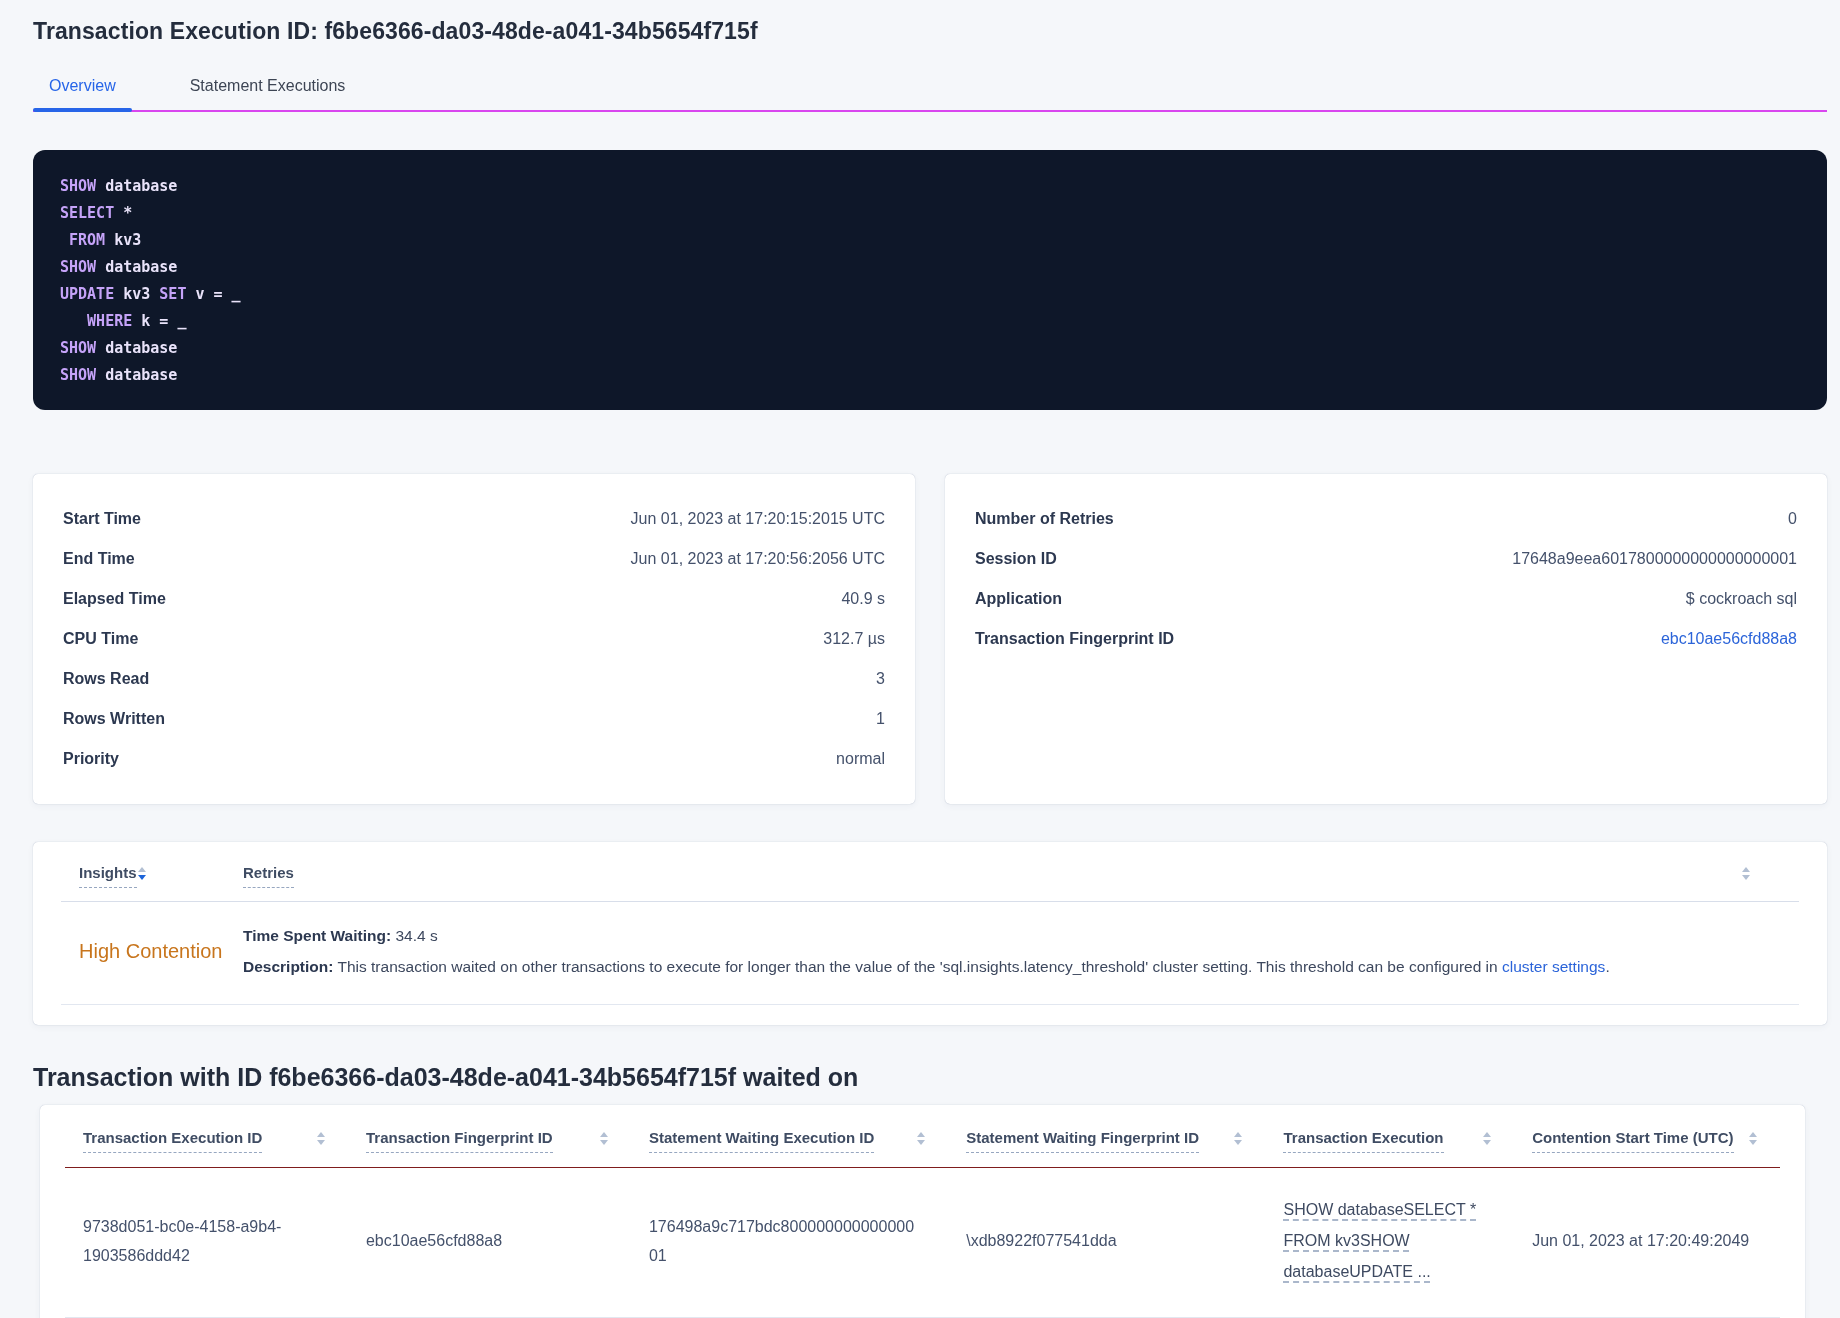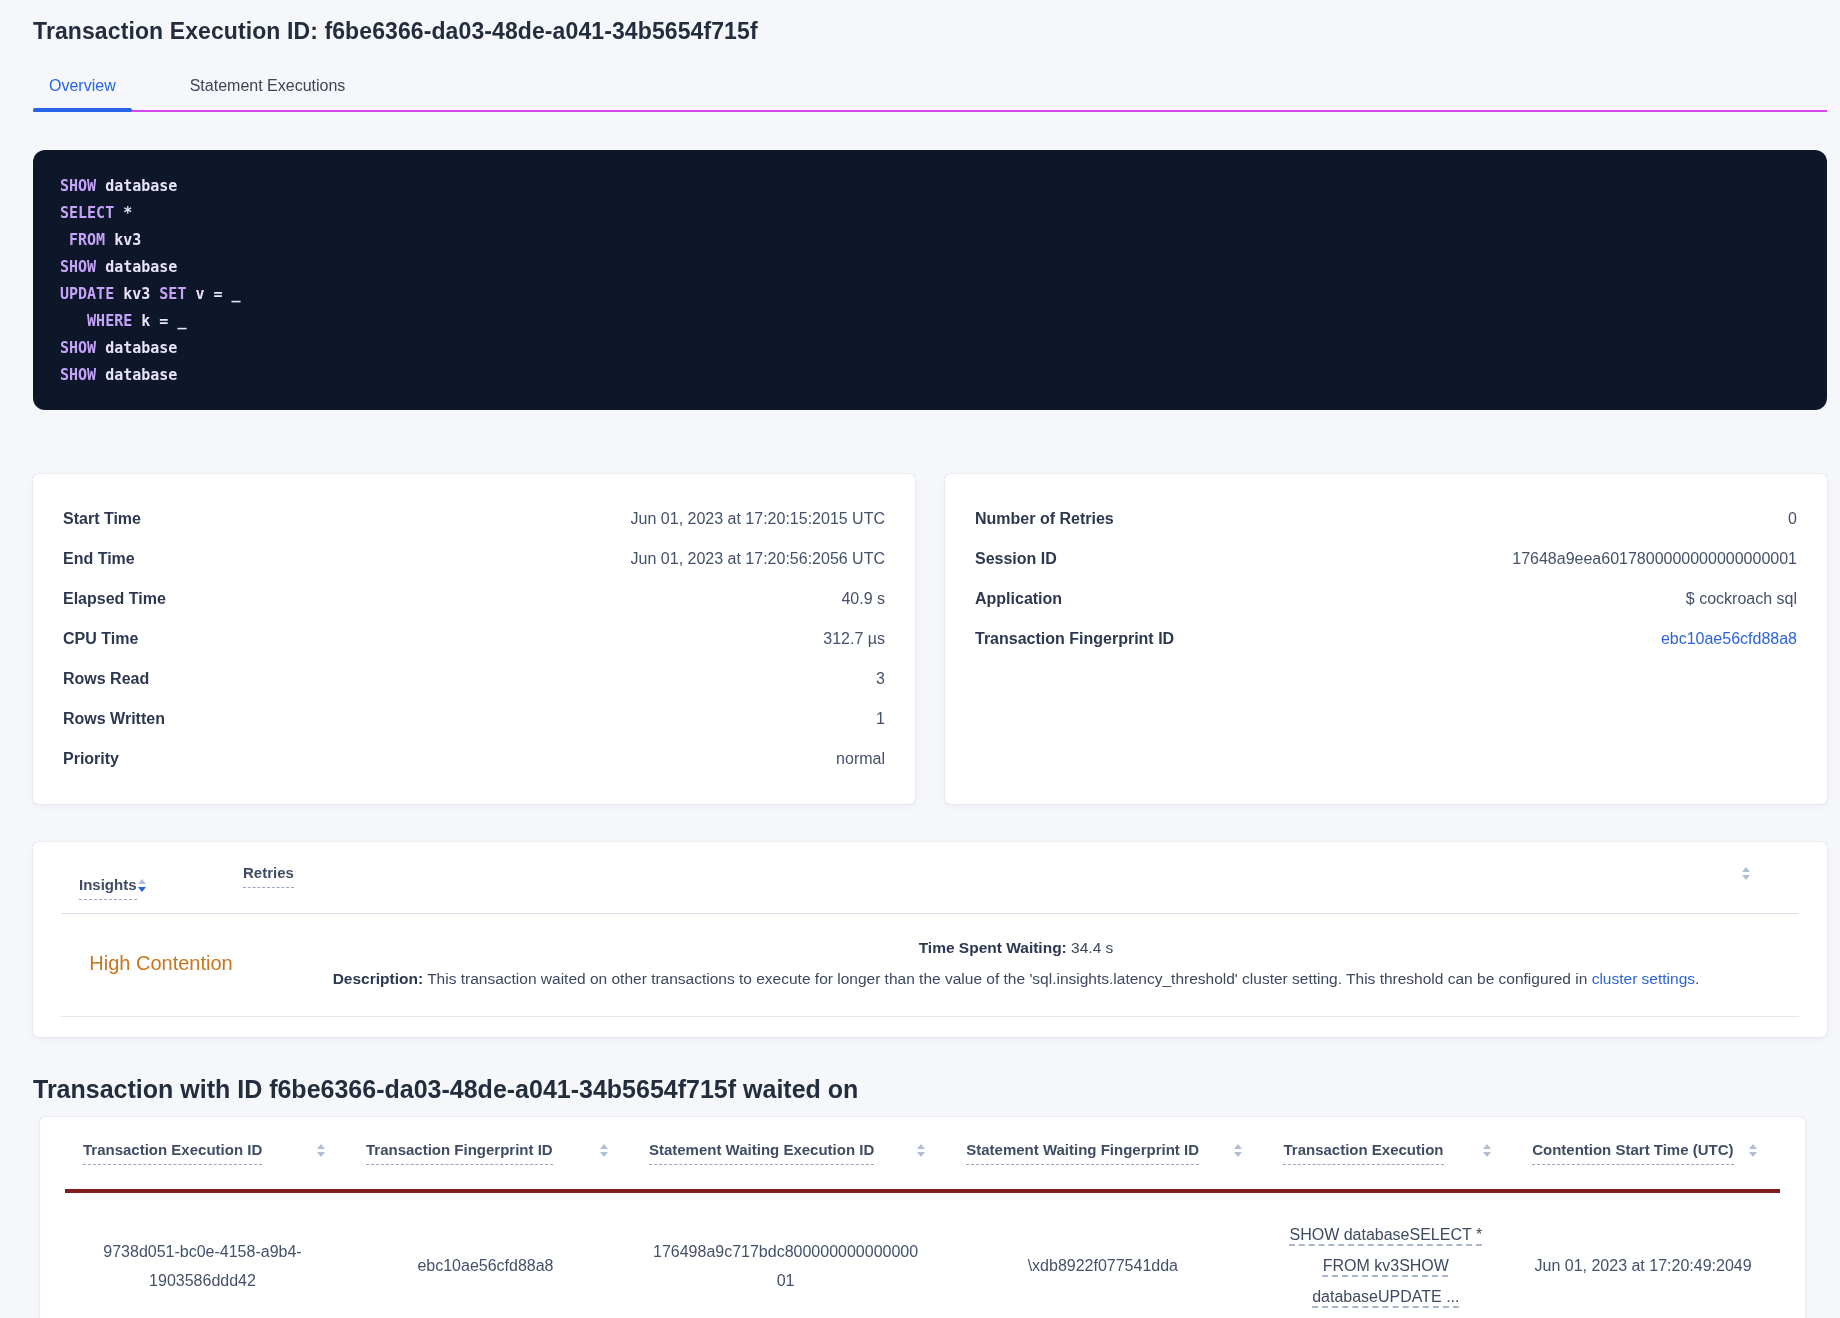--- a/index.html
+++ b/index.html
@@ -35,52 +35,52 @@
   .tab.active{color:var(--accent);}
   .tab.active::after{content:"";position:absolute;left:0;right:0;bottom:-2px;height:4px;border-radius:2px;background:var(--accent);}
 
   
   .sqlbox{margin-top:38px;background:var(--code-bg);border-radius:12px;padding:23px 27px 21px;}
   .code-line{white-space:pre;font-family:"DejaVu Sans Mono","Liberation Mono",monospace;font-size:15px;line-height:27px;font-weight:700;}
   .kw{color:var(--code-kw);}
   .tx{color:var(--code-tx);}
 
   
-  .card{background:#fff;border-radius:5px;box-shadow:0 0 1px rgba(70,90,130,.45),0 2px 6px rgba(60,80,120,.06);text-align:center;}
+  .card{background:#fff;border-radius:5px;box-shadow:0 0 1px rgba(70,90,130,.45),0 2px 6px rgba(60,80,120,.06);}
   .cards{display:flex;gap:30px;margin-top:64px;}
   .cards .card{flex:1;padding:25px 30px;}
   .kv-row{display:flex;justify-content:space-between;align-items:center;height:40px;font-size:16px;}
   .kv-label{font-weight:700;color:var(--label);}
   .kv-value{color:var(--value);}
   .kv-value.link{color:var(--link);cursor:pointer;}
 
   
   .sort{display:inline-flex;flex-direction:column;align-items:center;width:10px;}
   .tri{display:block;width:0;height:0;border-left:4px solid transparent;border-right:4px solid transparent;}
   .tri.up{border-bottom:5px solid var(--tri);margin-bottom:3px;}
   .tri.down{border-top:5px solid var(--tri);}
   .sort.desc .tri.down{border-top-color:#1c64d9;}
 
   .th-label{font-size:15px;font-weight:700;color:var(--head);border-bottom:1px dashed var(--dash);padding-bottom:6px;cursor:pointer;}
 
   
   .insights{margin-top:38px;padding:0 28px 20px;}
   .ins-head{display:grid;grid-template-columns:164px 1fr;align-items:start;padding:22px 0 13px 18px;border-bottom:1px solid #d8deea;}
-  .ins-col1{display:flex;align-items:flex-start;margin-top:12px;}
+  .ins-col1{display:flex;align-items:flex-start;}
   .ins-col2{display:flex;justify-content:space-between;align-items:flex-start;padding-right:48px;}
   .ins-row{display:grid;grid-template-columns:164px 1fr;align-items:center;padding:18px 0 22px 18px;border-bottom:1px solid var(--line);}
   .badge-hc{color:var(--orange);font-size:20px;}
   .ins-details{font-size:15.5px;line-height:31px;color:#3d485e;padding-right:10px;}
   .ins-details b{color:var(--label);}
   a.textlink{color:var(--link);text-decoration:none;cursor:pointer;}
 
   
   h2{margin-top:38px;font-size:25px;font-weight:700;color:var(--ink);}
   .waited{margin:13px 22px 0 7px;padding:0 25px 20px;}
-  .wt-head{display:grid;grid-template-columns:16.5% 16.5% 18.5% 18.5% 14.5% 15.5%;padding:24px 0 24px;border-bottom:4px solid #7f1d1d;}
+  .wt-head{display:grid;grid-template-columns:16.5% 16.5% 18.5% 18.5% 14.5% 15.5%;padding:24px 0 14px;border-bottom:1px solid #7f1d1d;}
   .wt-cell{display:flex;justify-content:space-between;align-items:flex-start;padding:0 22px 0 18px;}
   .wt-row{display:grid;grid-template-columns:16.5% 16.5% 18.5% 18.5% 14.5% 15.5%;align-items:center;padding:26px 0 30px;border-bottom:1px solid var(--line);}
   .wt-td{padding:0 26px 0 18px;font-size:16px;line-height:29px;color:var(--value);word-break:break-word;}
   .stmt-link{color:#3e4a61;text-decoration:underline dashed #8ea0bb;text-underline-offset:5px;line-height:31px;cursor:pointer;}
 </style>
 </head>
 <body>
 
 <div class="wrap">
 

